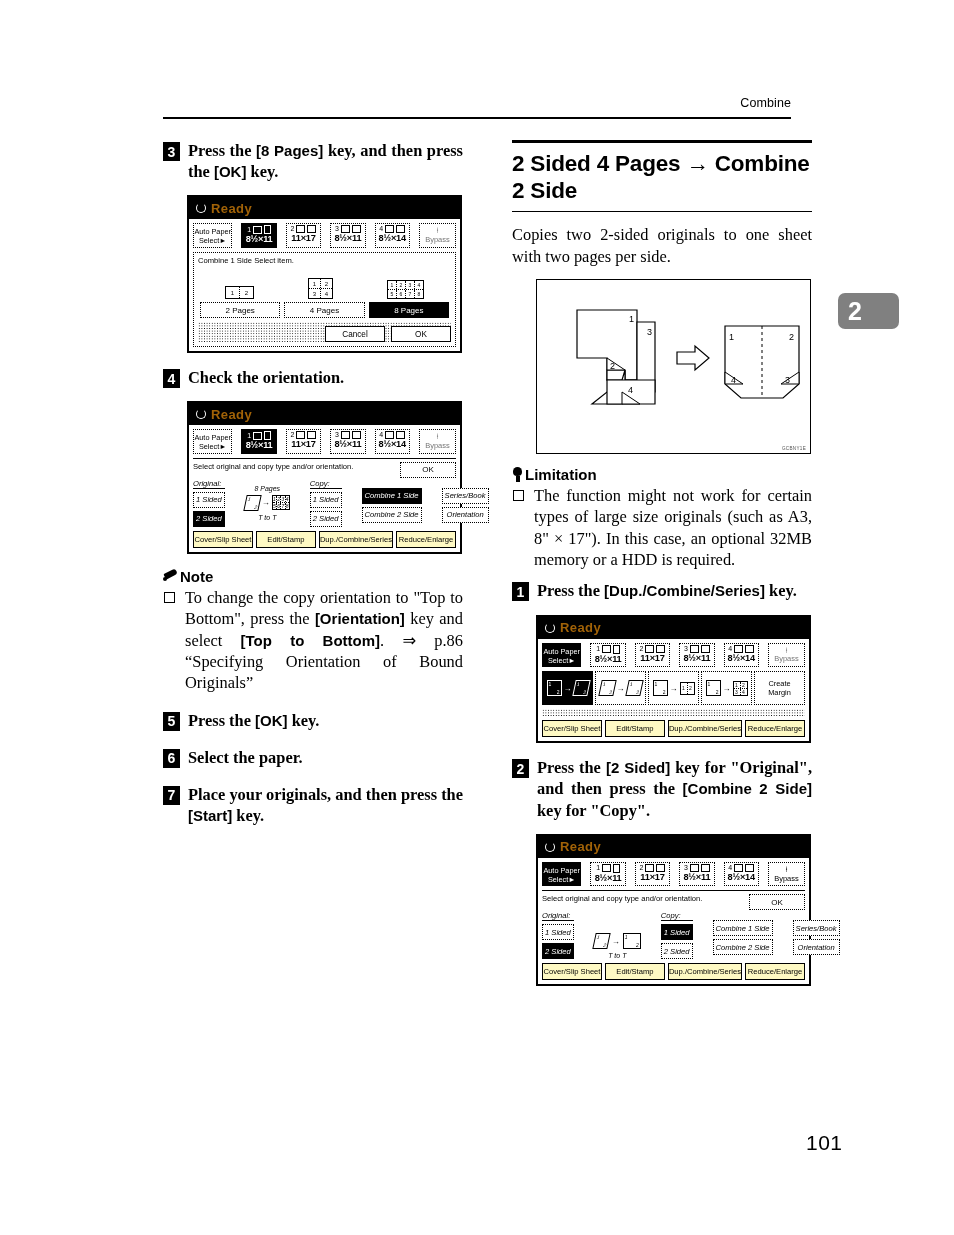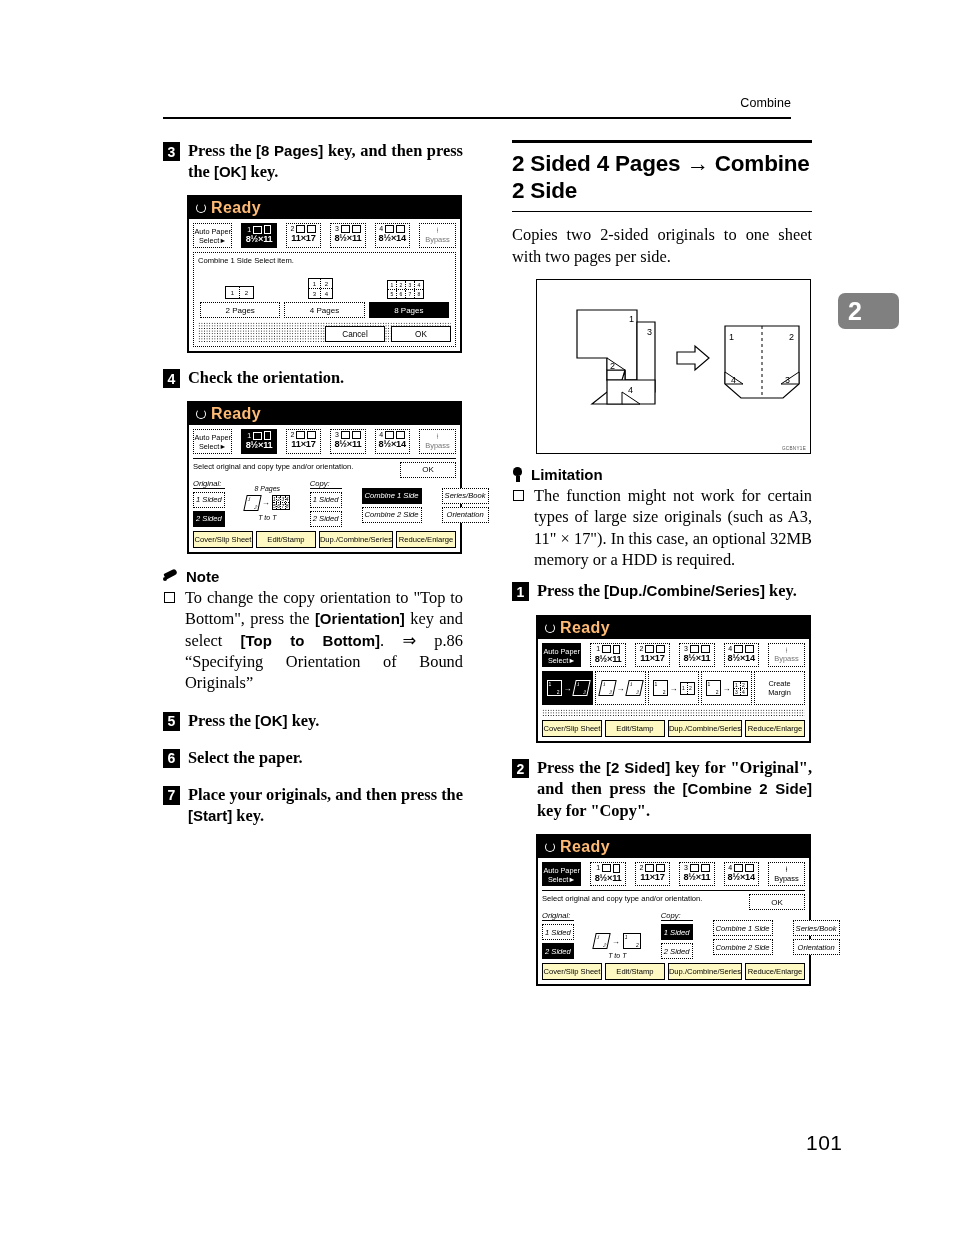--- a/index.html
+++ b/index.html
@@ -74,21 +74,21 @@
   .sec-title{
     font-family:"Liberation Sans", sans-serif;
     font-weight:700; font-size:22.5px; line-height:1.20;
     letter-spacing:-.2px;
   }
 
   
   .nl-head{
     font-family:"Liberation Sans", sans-serif;
     font-weight:700; font-size:15px;
-    display:flex; align-items:center; gap:7px;
+    display:flex; align-items:center; gap:1px;
     margin-bottom:2px; margin-top:6px;
   }
   .nl-item{
     position:relative; padding-left:22px;
     font-size:16.4px; line-height:1.30; text-align:justify;
     margin-bottom:10px;
   }
   .nl-bullet{
     position:absolute; left:1px; top:5px;
     width:9px; height:9px; border:1.8px solid #000;
@@ -118,23 +118,23 @@
   
   .lcd{
     position:relative; border:2px solid #000; background:#fff;
     box-sizing:border-box;
     font-family:"Liberation Sans", sans-serif;
     margin:6px 0 14px 24px;
   }
   .lcd.w1{ width:275px; }
   .lcd.w2{ width:275px; }
   .lcd-title{
-    background:#000; color:#fdba74; height:22px;
+    background:#000; color:#a16207; height:22px;
     display:flex; align-items:center; padding-left:7px; gap:5px;
-    font-weight:700; font-size:16px; letter-spacing:.4px;
+    font-weight:700; font-size:13px; letter-spacing:.4px;
   }
   .ring{
     width:10px; height:10px; border:1.8px solid #fff; border-radius:50%;
     border-top-color:transparent; box-sizing:border-box; flex:none;
   }
   .lcd-body{ padding:4px 4px 4px 4px; }
 
   
   .paper-row{ display:flex; gap:9px; margin-bottom:4px; }
   .pbtn{
@@ -534,21 +534,21 @@
       </svg>
       <div class="illus-code">GCBNY1E</div>
     </div>
 
     <div class="nl-head">
       <span class="bulb-ico"></span>
       <span>Limitation</span>
     </div>
     <div class="nl-item">
       <span class="nl-bullet"></span>
-      <span>The function might not work for certain types of large size originals (such as A3, 11" × 17"). In this case, an optional 32MB memory or a HDD is required.</span>
+      <span>The function might not work for certain types of large size originals (such as A3, 8" × 17"). In this case, an optional 32MB memory or a HDD is required.</span>
     </div>
 
     <div class="step" style="margin-top:10px;">
       <div class="badge">1</div>
       <div class="step-text">Press the <b>[Dup./Combine/Series]</b> key.</div>
     </div>
 
     <div class="lcd w2">
       <div class="lcd-title">
         <span class="ring"></span>

